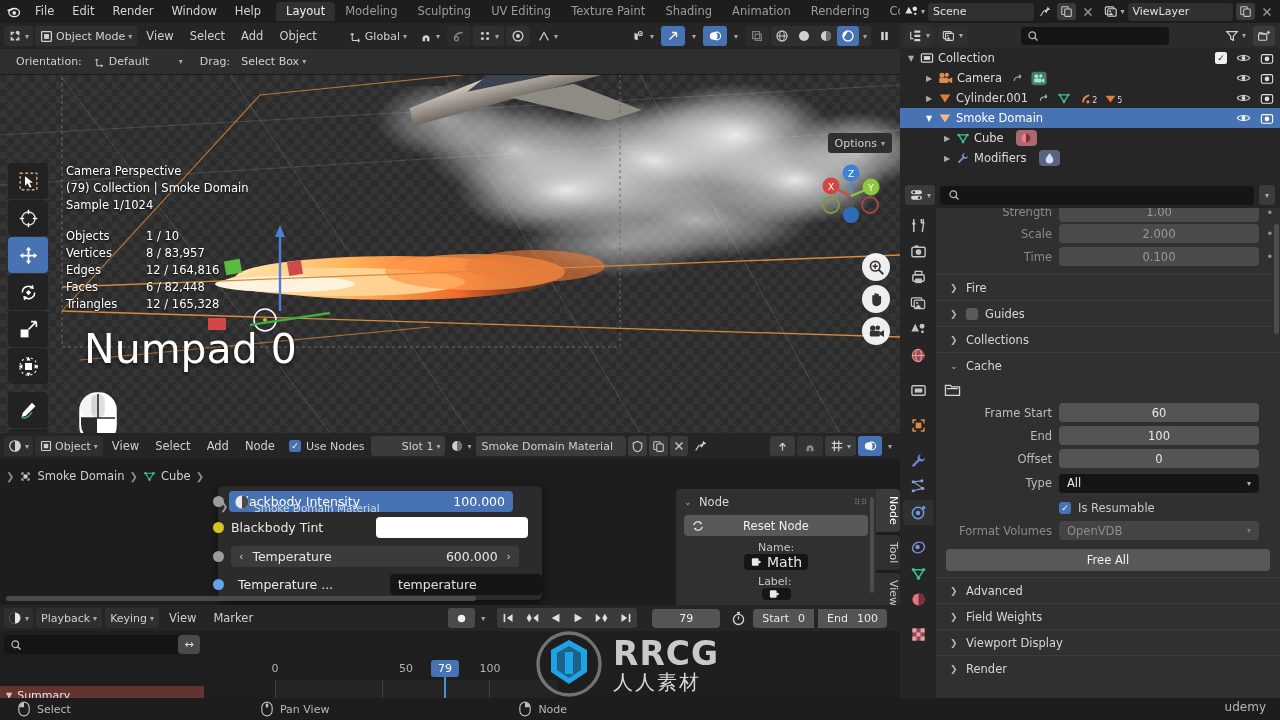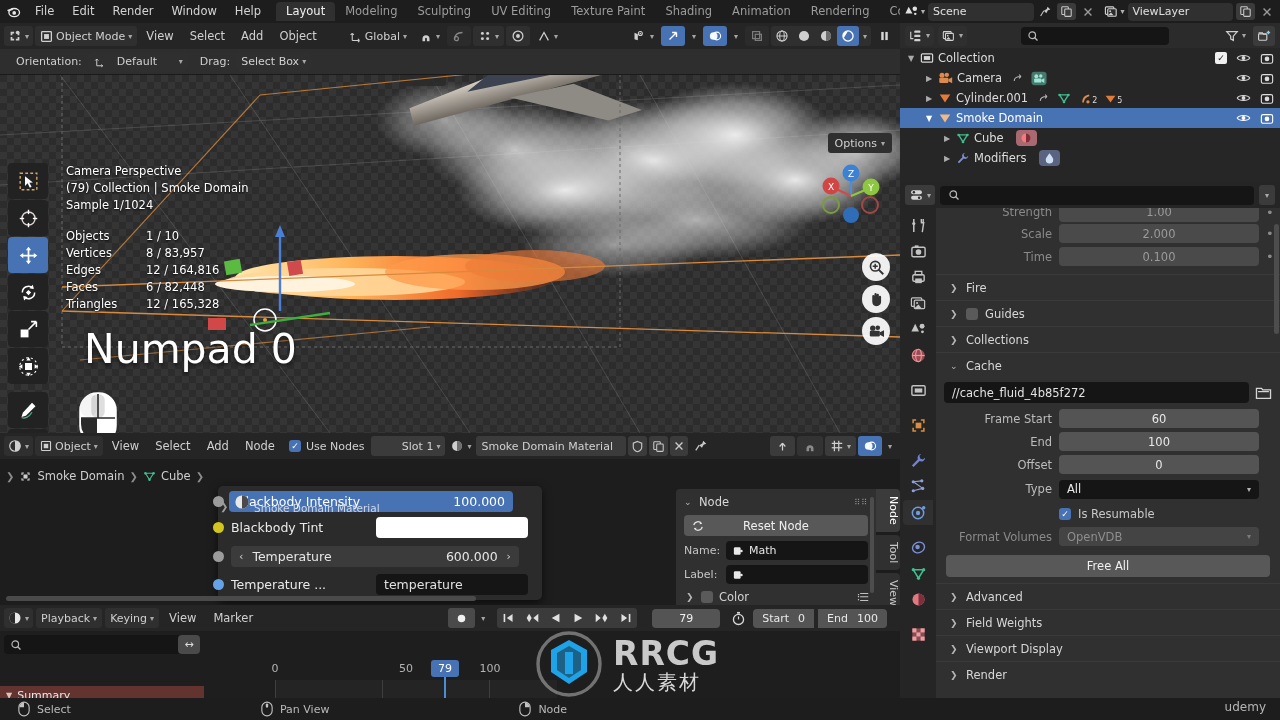--- a/index.html
+++ b/index.html
@@ -89,24 +89,24 @@
   .np-dark { background:#151515; color:#e0e0e0; }
   .np-sub { position:absolute; color:#cfd8e6; font-size:10.5px; }
 
   .n-sidebar { position:absolute; right:24px; top:30px; width:200px; height:116px;
                background:#303030; border-radius:4px 0 0 0; }
   .ns-title { display:flex; align-items:center; gap:6px; padding:6px 8px 4px 8px;
               color:#d8d8d8; font-size:11.5px; }
   .ns-btn { margin:2px 8px 0 8px; height:21px; background:#585858; border-radius:4px;
             display:flex; align-items:center; justify-content:center; gap:6px;
             color:#f0f0f0; font-size:11.5px; position:relative; }
-  .ns-field-row { display:flex; align-items:center; gap:6px; padding:5px 8px 0 8px; }
+  .ns-field-row { display:flex; align-items:center; padding:5px 8px 0 8px;flex-direction:column; }
   .ns-lbl { width:36px; color:#c4c4c4; font-size:11px; }
   .ns-input { flex:1; height:19px; background:#151515; border-radius:4px;
-              display:flex; align-items:center; gap:5px; padding:0 6px; color:#e6e6e6; font-size:11px;text-align:center; }
+              display:flex; align-items:center; gap:5px; padding:0 6px; color:#e6e6e6; font-size:14px;text-align:center; }
   .vtabs { position:absolute; right:0; top:30px; width:24px; display:flex; flex-direction:column; gap:3px; }
   .vtab { width:24px; background:#303030; border-radius:0 4px 4px 0;
           writing-mode:vertical-rl; text-align:center; color:#c8c8c8; font-size:11px; padding:7px 0; }
   .vtab.active { background:#3b3b3b; color:#fff; }
 
   
   .timeline { position:absolute; left:0; top:605px; width:900px; height:93px; background:#242424; }
   .tl-header { position:absolute; left:0; top:0; width:900px; height:26px; background:#252525;
                display:flex; align-items:center; padding:0 4px; gap:3px; }
   .tl-body { position:absolute; left:0; top:26px; width:900px; height:67px; background:#1e1e1e; }
@@ -359,21 +359,21 @@
         <svg width="13" height="14" viewBox="0 0 16 16">
             <rect x="4" y="3" width="3" height="10" fill="#d8d8d8"></rect>
             <rect x="9" y="3" width="3" height="10" fill="#d8d8d8"></rect>
           </svg>
       </div>
     </div>
 
     <div class="vp-subheader">
       <span style="color:#cfcfcf;margin-left:8px;">Orientation:</span>
       <div class="hbtn" style="min-width:100px; justify-content:space-between;">
-        <span style="display:flex;align-items:center;gap:12px;">
+        <span style="display:flex;align-items:center;gap:4px;">
           <svg width="12" height="12" viewBox="0 0 16 16">
               <path d="M5 13 L5 4 M5 4 L3 6 M5 4 L7 6 M5 13 L13 13 M13 13 L11 11.5 M13 13 L11 14.5" stroke="#cfcfcf" stroke-width="1.3" fill="none"></path>
             </svg>
           <span>Default</span>
         </span>
         <span class="caret">▾</span>
       </div>
       <span style="color:#cfcfcf; margin-left:6px;">Drag:</span>
       <div class="hbtn">
         <span>Select Box</span>
@@ -742,21 +742,21 @@
               <span style="font-size:11px; color:#cfcfcf;">‹</span>
               <span>Temperature</span>
             </span>
             <span style="display:flex; gap:9px; align-items:center;">
               <span>600.000</span>
               <span style="font-size:11px; color:#cfcfcf;">›</span>
             </span>
           </div>
         </div>
 
-        <div class="np-row" style="top:86px; width:100%;">
+        <div class="np-row" style="top:86px; width:100%;justify-content:space-between;">
           <span class="sock" style="background:#63a4e8; margin-left:-5px;"></span>
           <span style="margin-left:7px; font-size:12.5px; color:#eaeaea; width:145px;">Temperature ...</span>
           <div class="np-field np-dark" style="width:152px;">
             <span>temperature</span>
           </div>
         </div>
       </div>
 
       <div class="n-sidebar">
         <div class="ns-title">
@@ -1346,23 +1346,20 @@
       <div class="p-sect">
         <span class="p-arrow">❯</span>
         <span>Collections</span>
       </div>
       <div class="p-sect">
         <span class="p-arrow">⌄</span>
         <span>Cache</span>
       </div>
 
       <div class="p-path">
-        <div class="p-path-field">
-          <span>//cache_fluid_4b85f272</span>
-        </div>
         <div>
           <svg width="17" height="15" viewBox="0 0 18 16">
               <path d="M1.5 3.5 h5.4 l1.3 1.7 h8.3 v9 h-15 z" fill="none" stroke="#d6d6d6" stroke-width="1.4"></path>
               <rect x="3.2" y="6.4" width="11.5" height="1.3" fill="#d6d6d6"></rect>
             </svg>
         </div>
       </div>
 
       <div class="p-row">
         <span class="p-lbl">Frame Start</span>

